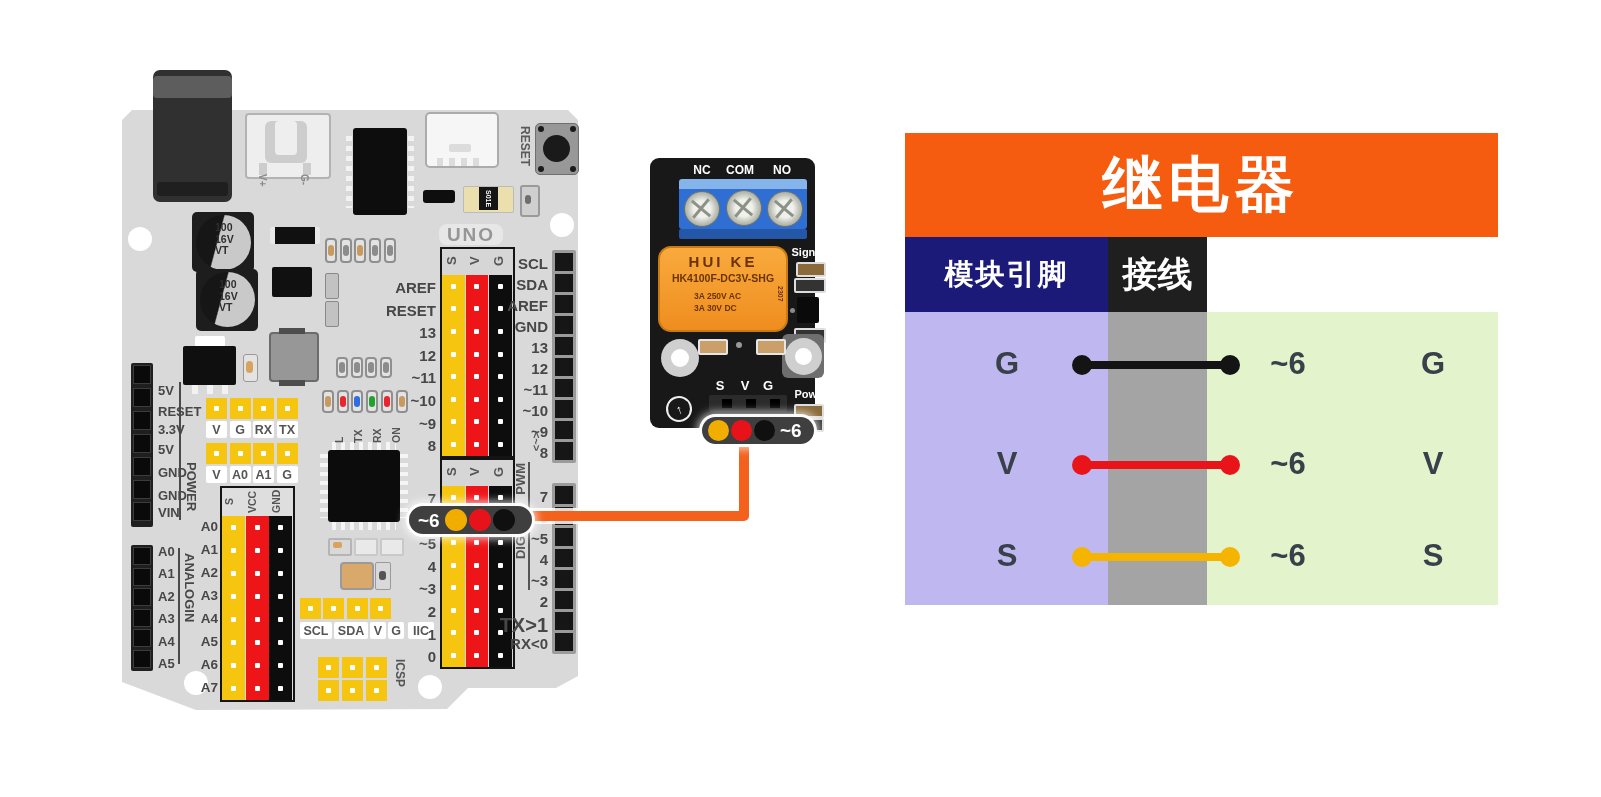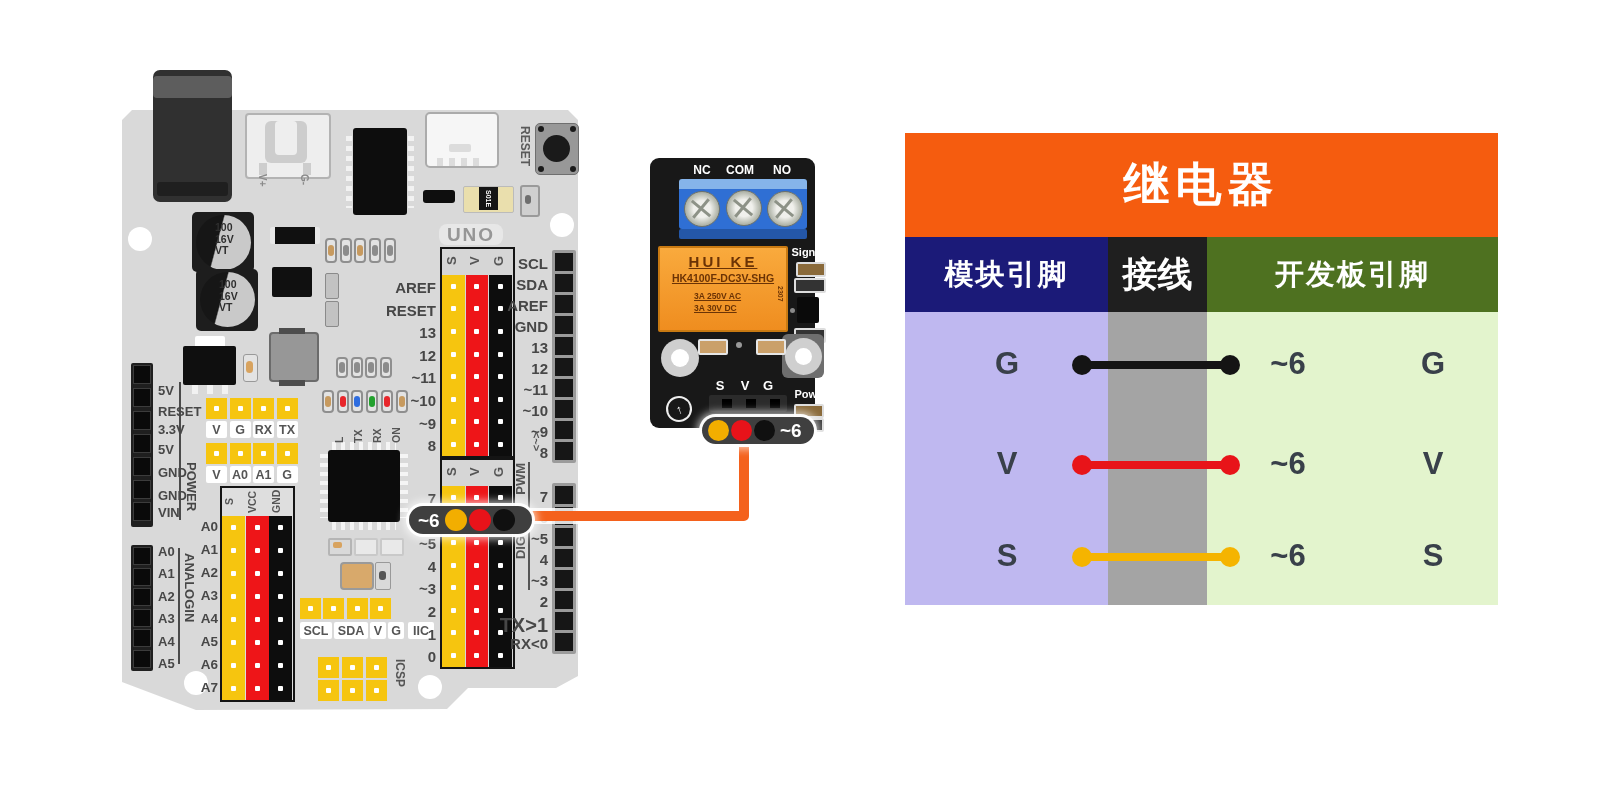--- a/index.html
+++ b/index.html
@@ -404,21 +404,21 @@
     </div>
     <div class="abs" style="left:76px;top:32px;width:34px;height:34px;border-radius:50%;background:radial-gradient(circle,#f0f0ec 0 35%,#b5b9ae 65%,#878b80);border:1px solid #6f736a;">
       <div class="abs" style="left:4px;top:15px;width:24px;height:3px;background:#8d9287;transform:rotate(40deg);"></div>
       <div class="abs" style="left:4px;top:15px;width:24px;height:3px;background:#8d9287;transform:rotate(-50deg);"></div>
     </div>
     <div class="abs" style="left:117px;top:33px;width:34px;height:34px;border-radius:50%;background:radial-gradient(circle,#f0f0ec 0 35%,#b5b9ae 65%,#878b80);border:1px solid #6f736a;">
       <div class="abs" style="left:4px;top:15px;width:24px;height:3px;background:#8d9287;transform:rotate(40deg);"></div>
       <div class="abs" style="left:4px;top:15px;width:24px;height:3px;background:#8d9287;transform:rotate(-50deg);"></div>
     </div>
 
-    <div class="abs" style="left:8px;top:88px;width:126px;height:82px;background:linear-gradient(180deg,#f9aa3d,#ef8d1f);border:2px solid #c97a12;border-radius:2px;color:#6b3305;overflow:hidden;text-decoration:underline;">
+    <div class="abs" style="left:8px;top:88px;width:126px;height:82px;background:linear-gradient(180deg,#f9aa3d,#ef8d1f);border:2px solid #c97a12;border-radius:13px;color:#6b3305;overflow:hidden;">
       <div class="center" style="margin-top:5px;font-weight:700;font-size:15px;letter-spacing:3px;">HUI KE</div>
       <div class="center" style="margin-top:2px;font-size:10.5px;font-weight:700;">HK4100F-DC3V-SHG</div>
       <div style="margin:7px 0 0 34px;font-size:8.5px;font-weight:700;">3A 250V AC</div>
       <div style="margin:2px 0 0 34px;font-size:8.5px;font-weight:700;">3A 30V DC</div>
       <div class="abs vtext" style="right:2px;top:38px;font-size:7px;font-weight:700;">2307</div>
     </div>
 
     <div class="abs center" style="left:138px;top:87px;width:40px;height:14px;color:#fff;font-size:11px;font-weight:700;">Signal</div>
     <div class="abs" style="left:146px;top:104px;width:26px;height:11px;border:2px solid #ddd;background:#8a6a3a;border-radius:2px;"></div>
     <div class="abs" style="left:144px;top:120px;width:28px;height:11px;border:2px solid #ddd;background:#333;border-radius:2px;"></div>
@@ -469,30 +469,27 @@
     </div>
   <div class="conn" id="conn-relay" style="left:702px;top:417px;width:100px;height:27px;padding:0 6px;gap:2px;">
   <div class="gen dotc" style="position: static; width: 21px; height: 21px; background: rgb(242, 174, 0);"></div>
       <div class="gen dotc" style="position: static; width: 21px; height: 21px; background: rgb(232, 19, 26);"></div>
       <div class="gen dotc" style="position: static; width: 21px; height: 21px; background: rgb(16, 16, 16);"></div>
       <span class="tag" style="margin-left: 3px;">~6</span>
     </div>
 
   <div class="abs" id="ptable" style="left:905px;top:133px;width:593px;height:472px;z-index:1;">
     <div class="abs center" style="left:0;top:0;width:593px;height:104px;background:#f55c0f;">
-      <span style="color:#fff;font-size:46px;font-weight:700;letter-spacing:6px;text-align:right;">继电器</span>
+      <span style="color:#fff;font-size:60px;font-weight:700;letter-spacing:6px;text-align:right;">继电器</span>
     </div>
     <div class="abs center" style="left:0;top:104px;width:203px;height:75px;background:#1b1a78;">
       <span style="color:#fff;font-size:29px;font-weight:700;letter-spacing:2px;">模块引脚</span>
     </div>
     <div class="abs center" style="left:203px;top:104px;width:99px;height:75px;background:#1f1f1f;">
       <span style="color:#fff;font-size:35px;font-weight:700;">接线</span>
-    </div>
-    <div class="abs center" style="left:302px;top:104px;width:291px;height:75px;background:#4e7120;">
-      <span style="color:#fff;font-size:29px;font-weight:700;letter-spacing:2px;">开发板引脚</span>
     </div>
     <div class="abs" style="left:0;top:179px;width:203px;height:293px;background:#bfb8f0;"></div>
     <div class="abs" style="left:203px;top:179px;width:99px;height:293px;background:#a4a4a4;"></div>
     <div class="abs" style="left:302px;top:179px;width:291px;height:293px;background:#e3f4cd;"></div>
   <div class="gen" style="left: 70px; top: 213px; width: 64px; font-size: 31px; text-align: center; color: rgb(57, 64, 74); font-weight: 700;">G</div>
       <div class="gen" style="left: 167px; top: 222px; width: 20px; height: 20px; border-radius: 50%; background: rgb(20, 20, 20);"></div>
       <div class="gen" style="left: 177px; top: 228px; width: 150px; height: 8px; background: rgb(20, 20, 20);"></div>
       <div class="gen" style="left: 315px; top: 222px; width: 20px; height: 20px; border-radius: 50%; background: rgb(20, 20, 20);"></div>
       <div class="gen" style="left: 352px; top: 213px; width: 62px; font-size: 31px; text-align: center; color: rgb(57, 64, 74); font-weight: 700;">~6</div>
       <div class="gen" style="left: 496px; top: 213px; width: 64px; font-size: 31px; text-align: center; color: rgb(57, 64, 74); font-weight: 700;">G</div>

